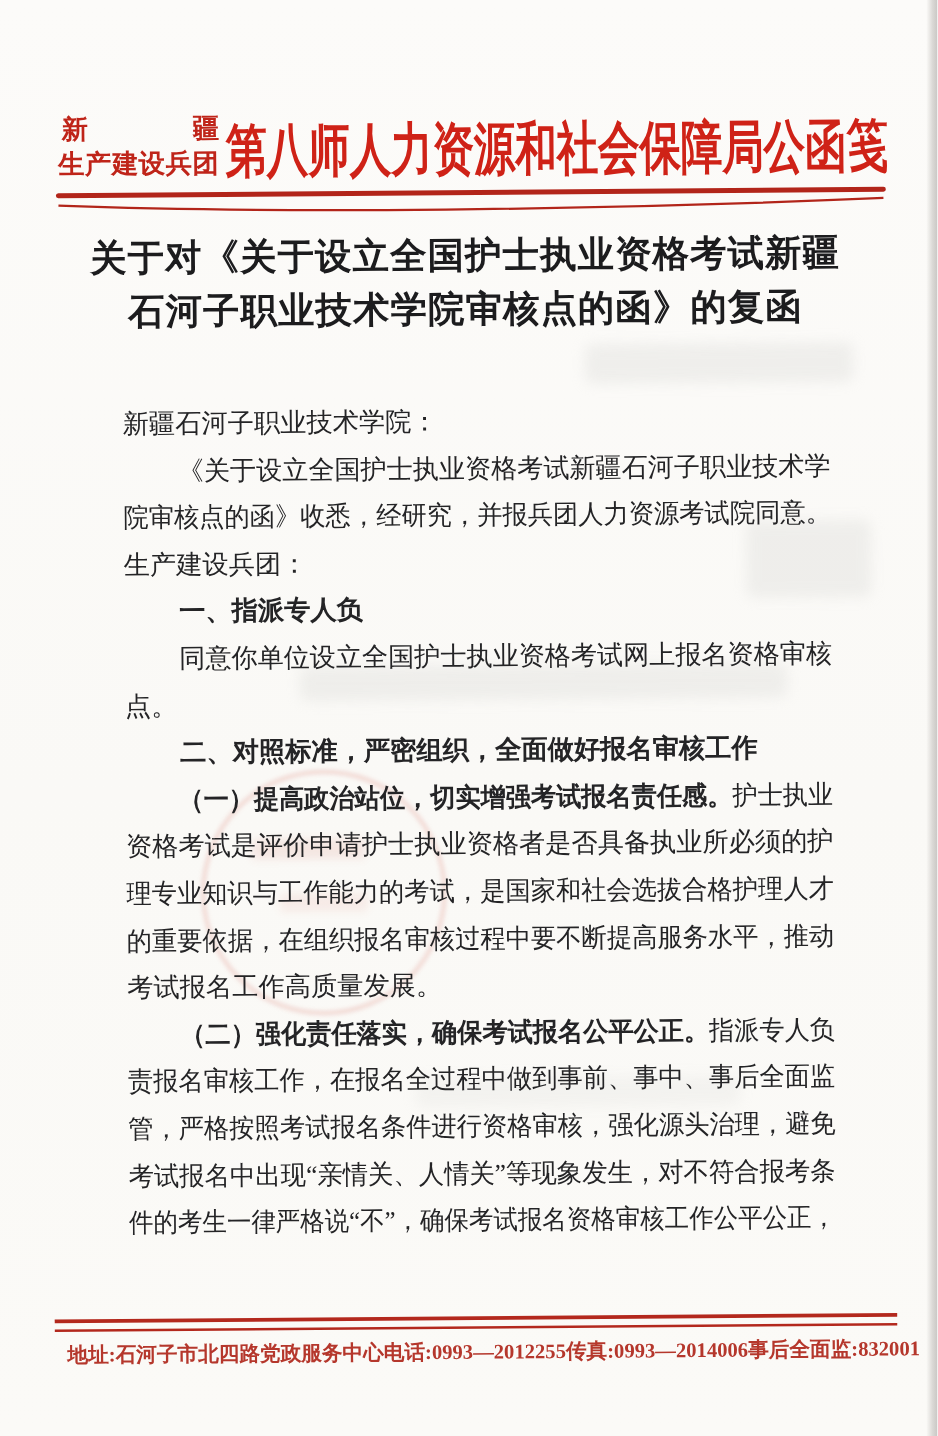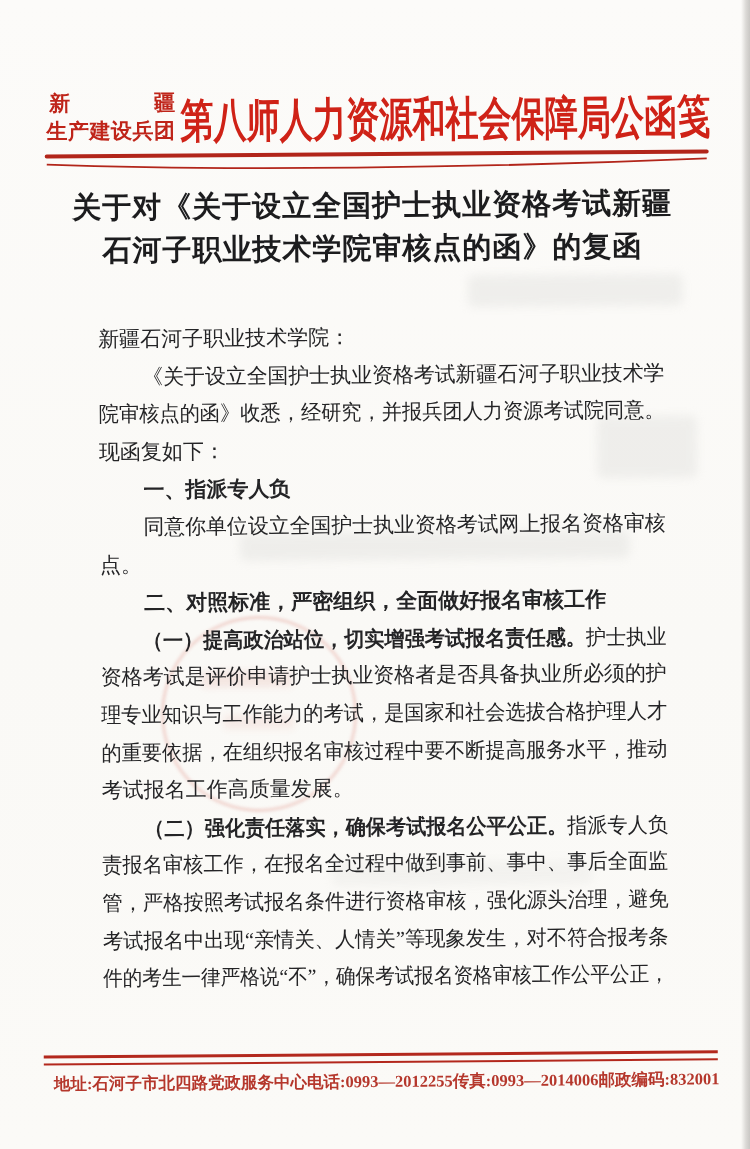--- a/index.html
+++ b/index.html
@@ -99,21 +99,21 @@
     </div>
     <div class="smudge sm-a"></div>
     <div class="smudge sm-b"></div>
     <div class="smudge sm-c"></div>
     <div class="smudge sm-d"></div>
 
     <div class="body-block">
         <div class="bline"><span class="ls"><span>新疆石河子职业技术学院：</span></span></div>
         <div class="bline"><span class="ls ind" style="transform: scaleX(0.994728);"><span>《关于设立全国护士执业资格考试新疆石河子职业技术学</span></span></div>
         <div class="bline"><span class="ls" style="transform: scaleX(0.962585);"><span>院审核点的函》收悉，经研究，并报兵团人力资源考试院同意。</span></span></div>
-        <div class="bline"><span class="ls"><span>现函复如下：</span></span></div>
+        <div class="bline"><span class="ls"><span>生产建设兵团：</span></span></div>
         <div class="bline"><span class="ls ind"><span class="bold">一、指派专人负</span></span></div>
         <div class="bline"><span class="ls ind" style="transform: scaleX(0.994728);"><span>同意你单位设立全国护士执业资格考试网上报名资格审核</span></span></div>
         <div class="bline"><span class="ls"><span>点。</span></span></div>
         <div class="bline"><span class="ls ind"><span class="bold">二、对照标准，严密组织，全面做好报名审核工作</span></span></div>
         <div class="bline"><span class="ls ind" style="transform: scaleX(0.959322);"><span class="bold">（一）提高政治站位，切实增强考试报名责任感。</span><span>护士执业</span></span></div>
         <div class="bline"><span class="ls" style="transform: scaleX(0.998236);"><span>资格考试是评价申请护士执业资格者是否具备执业所必须的护</span></span></div>
         <div class="bline"><span class="ls" style="transform: scaleX(0.962585);"><span>理专业知识与工作能力的考试，是国家和社会选拔合格护理人才</span></span></div>
         <div class="bline"><span class="ls" style="transform: scaleX(0.962585);"><span>的重要依据，在组织报名审核过程中要不断提高服务水平，推动</span></span></div>
         <div class="bline"><span class="ls"><span>考试报名工作高质量发展。</span></span></div>
         <div class="bline"><span class="ls ind" style="transform: scaleX(0.959322);"><span class="bold">（二）强化责任落实，确保考试报名公平公正。</span><span>指派专人负</span></span></div>
@@ -122,18 +122,18 @@
         <div class="bline"><span class="ls" style="transform: scaleX(0.96587);"><span>考试报名中出现“亲情关、人情关”等现象发生，对不符合报考条</span></span></div>
         <div class="bline"><span class="ls" style="transform: scaleX(0.932455);"><span>件的考生一律严格说“不”，确保考试报名资格审核工作公平公正，</span></span></div>
       </div>
 
     <div class="f-rule1"></div>
     <div class="f-rule2"></div>
     <div class="footer-text">
         <span>地址:石河子市北四路党政服务中心</span>
         <span>电话:0993—2012255</span>
         <span>传真:0993—2014006</span>
-        <span>邮政编码:832001</span>
+        <span>事后全面监:832001</span>
       </div>
 
   </div>
   <div class="edge-right"></div>
 </div>
 
 </body></html>

